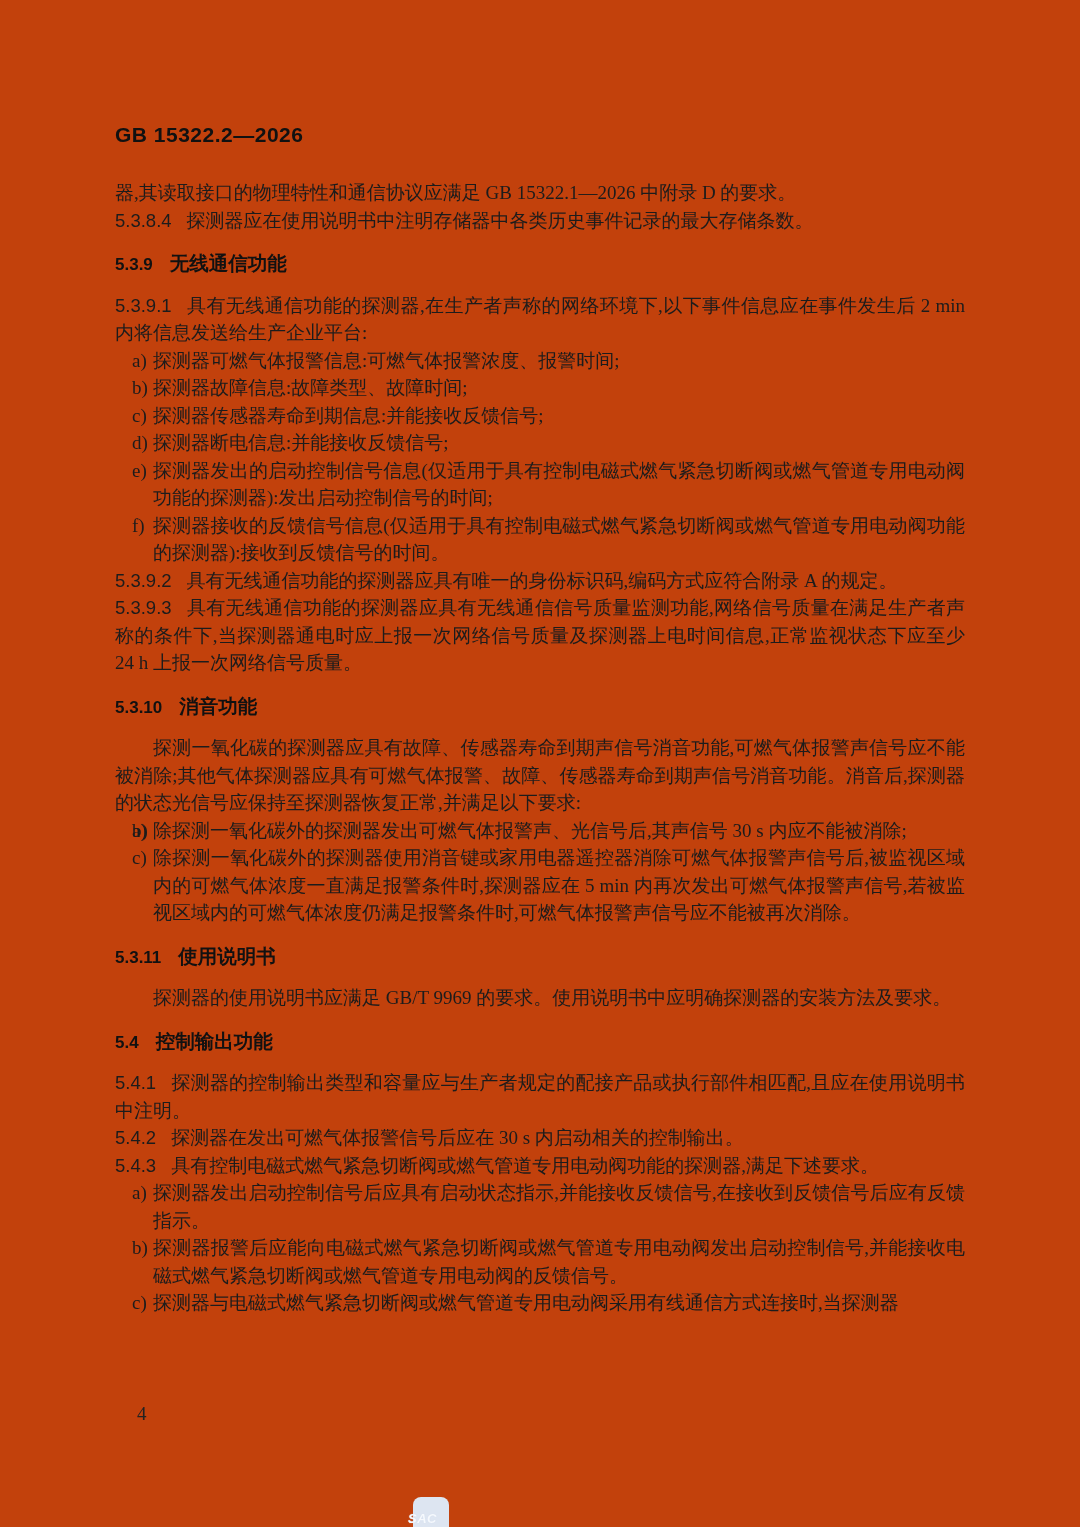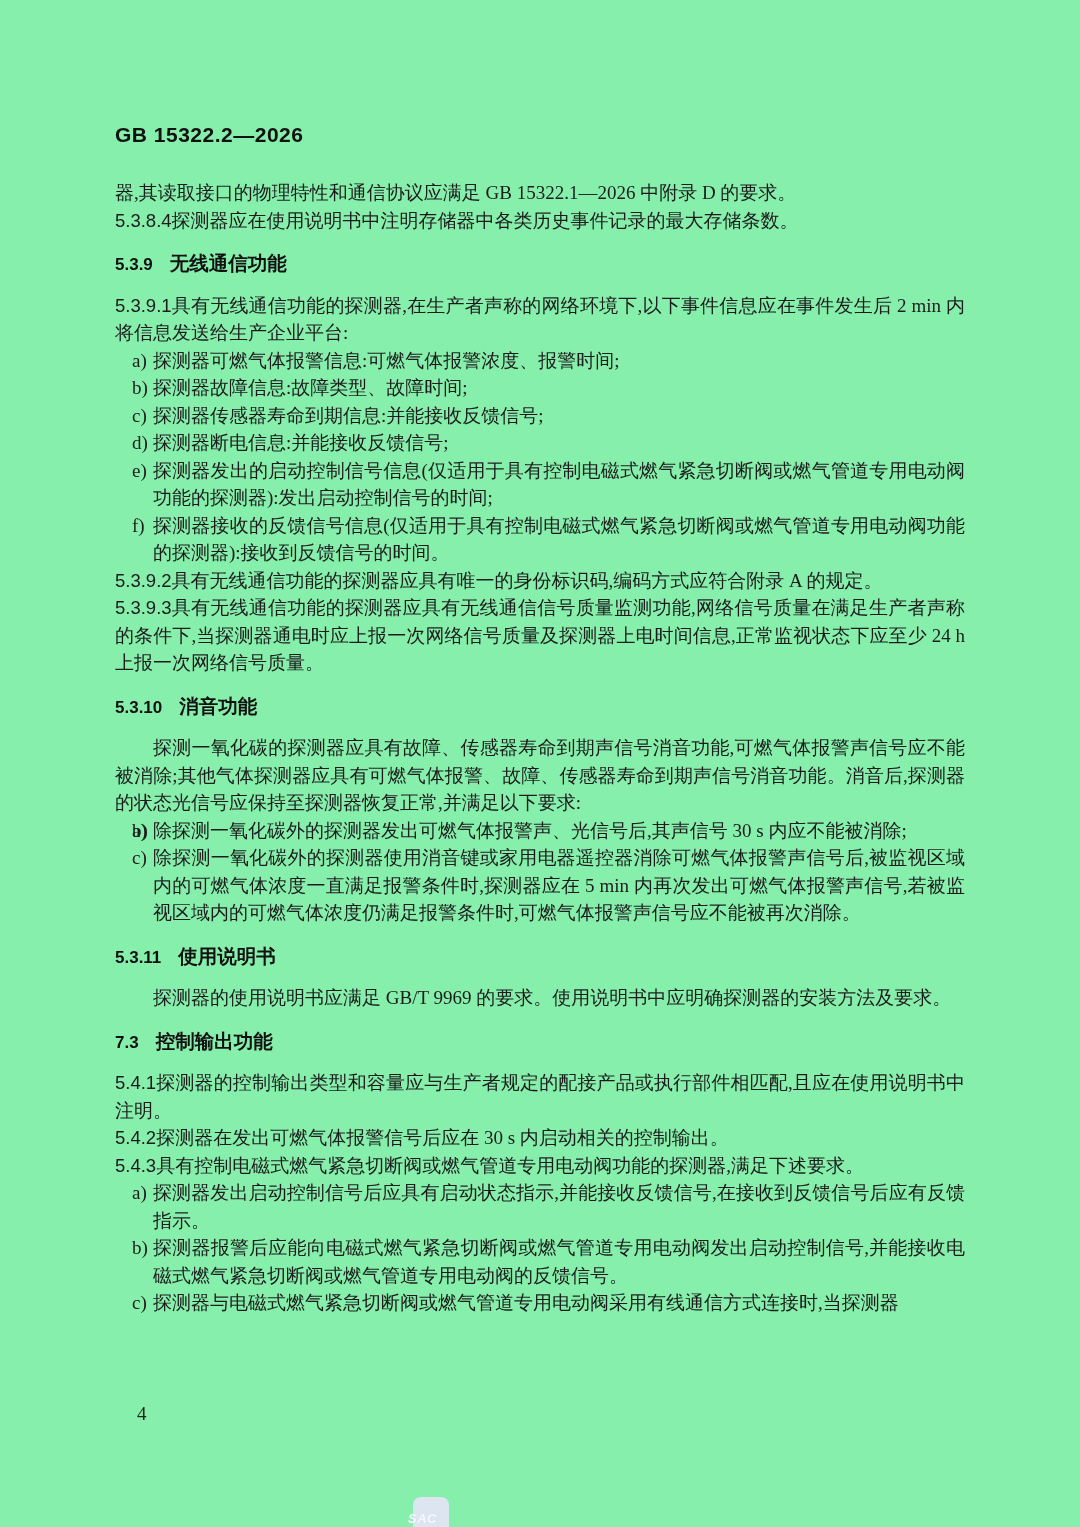--- a/index.html
+++ b/index.html
@@ -1,20 +1,20 @@
 <!DOCTYPE html>
 <html><head>
 <meta charset="utf-8">
 <style>
   html, body { margin: 0; padding: 0; background: #ffffff; }
   .page {
     position: relative;
     width: 1080px;
     height: 1527px;
-    background: #86efac;
+    background: #c2410c;
     overflow: hidden;
     color: #1c1c1c;
     font-family: "Liberation Serif", "DejaVu Serif", serif;
     font-size: 19px;
     line-height: 27.5px;
     box-sizing: border-box;
   }
   .content {
     position: absolute;
     left: 115px;
@@ -31,20 +31,21 @@
     margin: 0 0 32px 0;
   }
   p.body-para, p.clause {
     margin: 0;
     text-align: justify;
   }
   p.indent { text-indent: 2em; }
   .num {
     font-family: "Liberation Sans", "DejaVu Sans", sans-serif;
     font-size: 18.5px;
+    margin-right: 15px;
     white-space: nowrap;
   }
   .after-gap { margin-top: 10px; }
   h3.heading {
     font-family: "Liberation Sans", "DejaVu Sans", sans-serif;
     font-weight: bold;
     font-size: 19.5px;
     line-height: 27.5px;
     color: #111;
     margin: 16px 0 13px 0;
@@ -123,21 +124,21 @@
     <p class="body-para indent">探测一氧化碳的探测器应具有故障、传感器寿命到期声信号消音功能,可燃气体报警声信号应不能被消除;其他气体探测器应具有可燃气体报警、故障、传感器寿命到期声信号消音功能。消音后,探测器的状态光信号应保持至探测器恢复正常,并满足以下要求:</p>
 
     <div class="li"><span class="li-label">a)</span></div>
     <div class="li"><span class="li-label">b)</span><span>除探测一氧化碳外的探测器发出可燃气体报警声、光信号后,其声信号 30 s 内应不能被消除;</span></div>
     <div class="li"><span class="li-label">c)</span><span>除探测一氧化碳外的探测器使用消音键或家用电器遥控器消除可燃气体报警声信号后,被监视区域内的可燃气体浓度一直满足报警条件时,探测器应在 5 min 内再次发出可燃气体报警声信号,若被监视区域内的可燃气体浓度仍满足报警条件时,可燃气体报警声信号应不能被再次消除。</span></div>
 
     <h3 class="heading"><span class="num">5.3.11</span><span>使用说明书</span></h3>
 
     <p class="body-para indent">探测器的使用说明书应满足 GB/T 9969 的要求。使用说明书中应明确探测器的安装方法及要求。</p>
 
-    <h3 class="heading"><span class="num">7.3</span><span>控制输出功能</span></h3>
+    <h3 class="heading"><span class="num">5.4</span><span>控制输出功能</span></h3>
 
     <p class="clause"><span class="num">5.4.1</span><span>探测器的控制输出类型和容量应与生产者规定的配接产品或执行部件相匹配,且应在使用说明书中注明。</span></p>
 
     <p class="clause"><span class="num">5.4.2</span><span>探测器在发出可燃气体报警信号后应在 30 s 内启动相关的控制输出。</span></p>
 
     <p class="clause"><span class="num">5.4.3</span><span>具有控制电磁式燃气紧急切断阀或燃气管道专用电动阀功能的探测器,满足下述要求。</span></p>
 
     <div class="li"><span class="li-label">a)</span><span>探测器发出启动控制信号后应具有启动状态指示,并能接收反馈信号,在接收到反馈信号后应有反馈指示。</span></div>
     <div class="li"><span class="li-label">b)</span><span>探测器报警后应能向电磁式燃气紧急切断阀或燃气管道专用电动阀发出启动控制信号,并能接收电磁式燃气紧急切断阀或燃气管道专用电动阀的反馈信号。</span></div>
     <div class="li"><span class="li-label">c)</span><span>探测器与电磁式燃气紧急切断阀或燃气管道专用电动阀采用有线通信方式连接时,当探测器</span></div>

